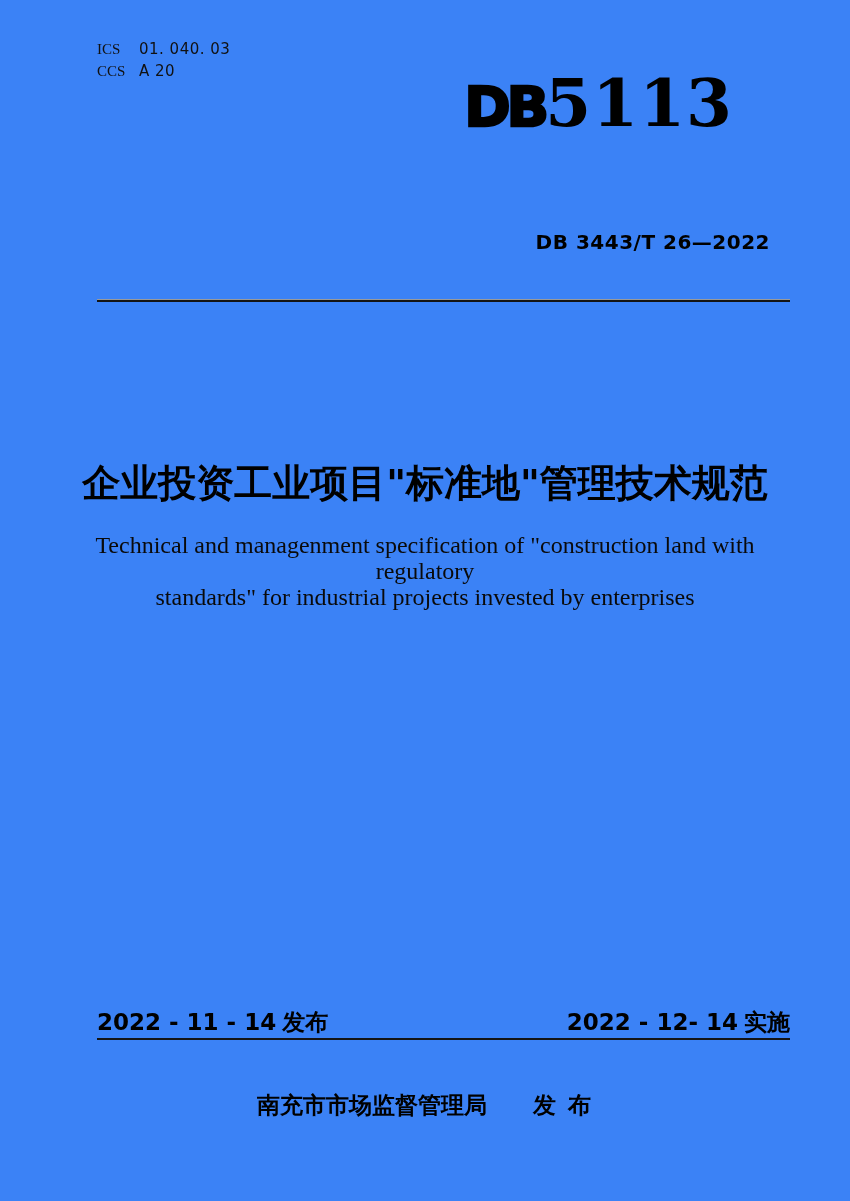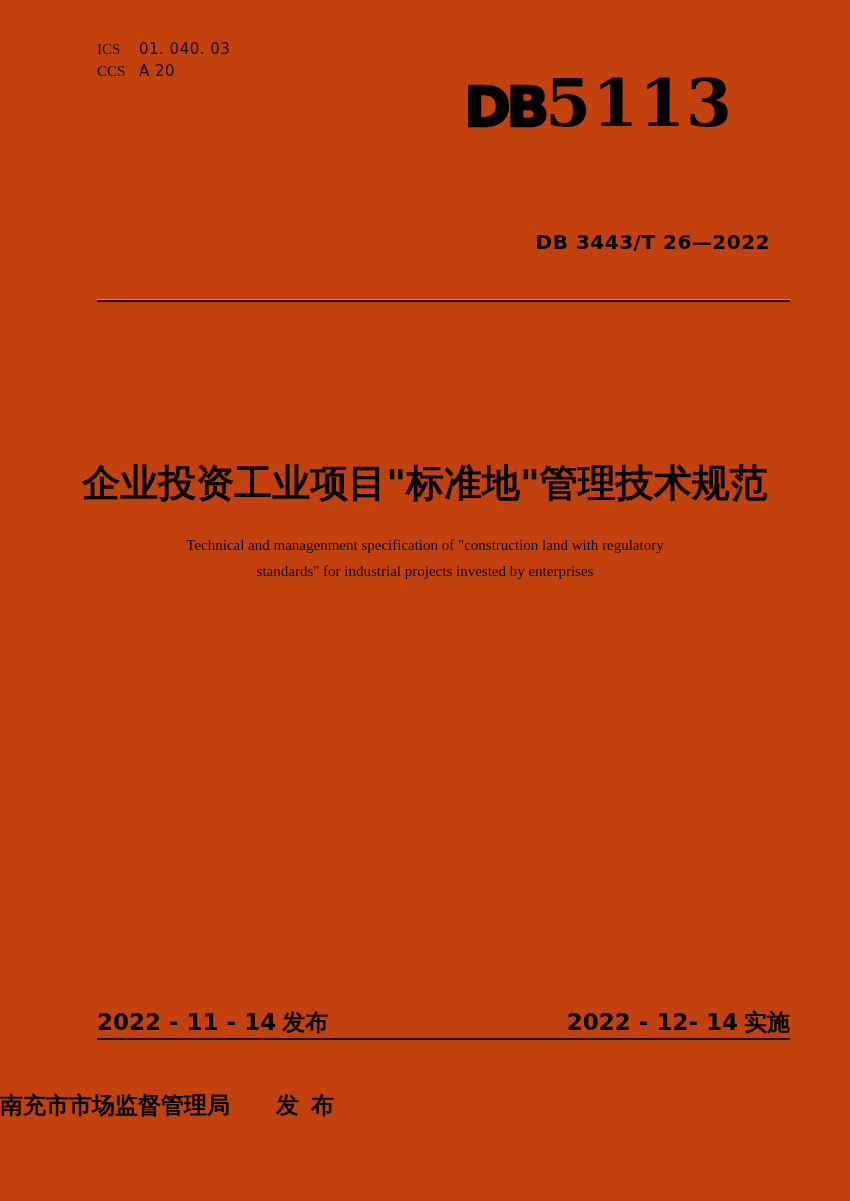--- a/index.html
+++ b/index.html
@@ -5,21 +5,21 @@
   html, body {
     margin: 0;
     padding: 0;
     background: #888;
   }
   .page {
     position: relative;
     width: 850px;
     height: 1201px;
     margin: 0 auto;
-    background: #c2410c;
+    background: #3b82f6;
     color: #000000;
     font-family: "DejaVu Sans", sans-serif;
     overflow: hidden;
   }
 
   
   .ics-block {
     position: absolute;
     left: 97px;
     top: 38px;
@@ -111,21 +111,21 @@
     white-space: nowrap;
   }
 
   .title-en {
     position: absolute;
     left: 95px;
     top: 532px;
     width: 660px;
     text-align: center;
     font-family: "Liberation Serif", "DejaVu Serif", serif;
-    font-size: 15px;
+    font-size: 24px;
     line-height: 26px;
     color: #0a0a0a;
   }
 
   .date-row {
     position: absolute;
     left: 97px;
     top: 1008px;
     width: 693px;
     display: flex;
@@ -148,20 +148,21 @@
     width: 693px;
     height: 2px;
     background: #141414;
   }
 
   .publisher-row {
     position: absolute;
     left: 0;
     top: 1090px;
     width: 850px;
+    text-align: center;
     font-size: 23px;
     font-weight: 700;
     line-height: 30px;
     white-space: nowrap;
   }
   .publisher-row .release-label {
     margin-left: 46px;
     letter-spacing: 2px;
   }
 </style>

